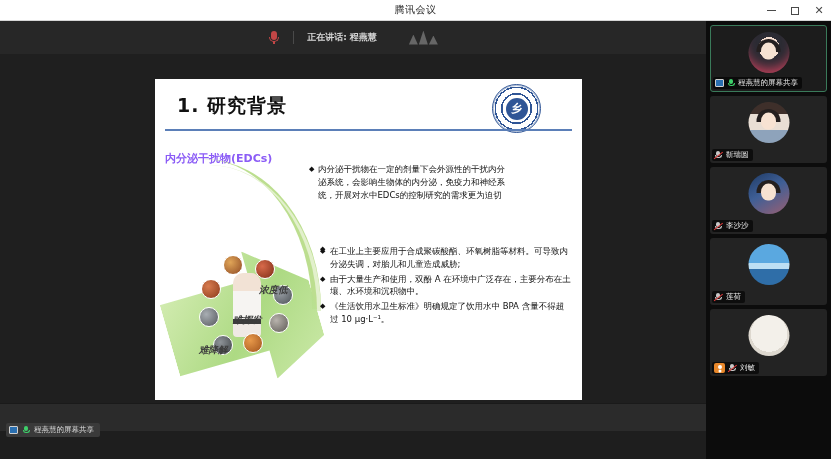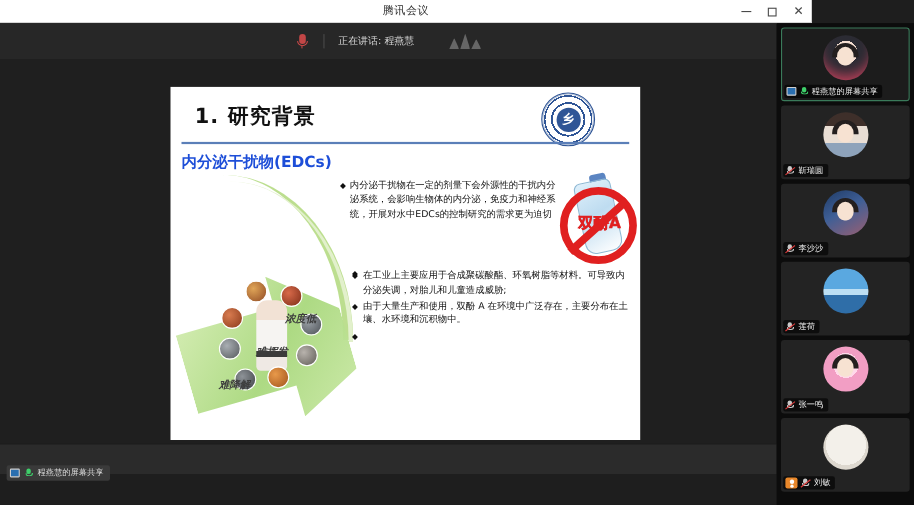--- a/index.html
+++ b/index.html
@@ -6,21 +6,21 @@
   html, body {
     width: 831px; height: 459px;
     overflow: hidden;
     font-family: "DejaVu Sans", "Liberation Sans", sans-serif;
     background: #1b1b1b;
   }
   #app { position: relative; width: 831px; height: 459px; background: #1e1e1e; }
 
   
   .titlebar {
-    position: absolute; left: 0; top: 0; width: 738px; height: 21px;
+    position: absolute; left: 0; top: 0; width: 831px; height: 21px;
     background: #ffffff; border-bottom: 1px solid #d6d6d6;
     display: flex; align-items: center; justify-content: center;
   }
   .titlebar .title {
     font-size: 10px; color: #2d2d2d; letter-spacing: .5px;
   }
   .winbtns {
     position: absolute; right: 0; top: 0; height: 21px;
     display: flex; align-items: center;
   }
@@ -48,21 +48,21 @@
   }
   .mic-ico .arc {
     position: absolute; left: 1px; top: 7px; width: 10px; height: 5px;
     border: 1.3px solid #c24646; border-top: none;
     border-radius: 0 0 6px 6px;
   }
   .mic-ico .stem {
     position: absolute; left: 5.3px; top: 11px; width: 1.4px; height: 3px; background: #c24646;
   }
   .speak-div { width: 1px; height: 13px; background: #4a4a4a; margin: 0 7px; }
-  .speak-text { font-size: 9px; color: #d8d8d8; }
+  .speak-text { font-size: 9px; color: #d8d8d8; font-weight: bold; }
   .wave-ico { margin-left: 26px; display: flex; align-items: flex-end; gap: 1px; opacity: .55; }
   .wave-ico span { display: block; background: #9a9a9a; width: 9px; }
   .wave-ico .w1 { height: 10px; clip-path: polygon(0 100%, 50% 0, 100% 100%); }
   .wave-ico .w2 { height: 14px; clip-path: polygon(0 100%, 50% 0, 100% 100%); }
   .wave-ico .w3 { height: 9px;  clip-path: polygon(0 100%, 50% 0, 100% 100%); }
 
   
   .stage {
     position: absolute; left: 0; top: 54px; width: 706px; height: 377px;
     background: #1f1f1f;
@@ -95,22 +95,22 @@
     display: flex; align-items: center; justify-content: center;
     font-size: 11px; font-weight: bold;
   }
   .uni-logo .ring-text {
     position: absolute; left: 0; top: 0; width: 100%; height: 100%;
     border-radius: 50%;
     box-shadow: inset 0 0 0 1px rgba(47,85,150,.35);
   }
 
   .subhead {
-    position: absolute; left: 10px; top: 60px;
-    font-size: 14px; font-weight: bold; color: #1d4ed8;
+    position: absolute; left: 10px; top: 72px;
+    font-size: 11px; font-weight: bold; color: #8b5cf6;
   }
 
   
   .green-art { position: absolute; left: 8px; top: 80px; width: 165px; height: 230px; }
   .swoosh {
     position: absolute; left: 40px; top: 0px; width: 118px; height: 150px;
     border-right: 9px solid #b9dd8a;
     border-radius: 0 100% 0 0 / 0 100% 0 0;
     opacity: .95;
   }
@@ -329,47 +329,41 @@
             <span class="pdot d5"></span>
             <span class="pdot d6"></span>
             <span class="pdot d7"></span>
             <span class="pdot d8"></span>
           </div>
           <div class="arrow-lbl lbl-low">浓度低</div>
           <div class="arrow-lbl lbl-vol">难挥发</div>
           <div class="arrow-lbl lbl-deg">难降解</div>
         </div>
 
-        <div class="bpa">
-          <span class="cap"></span>
-          <span class="bottle"></span>
-          <span class="ring"></span>
-          <span class="slash"></span>
-          <span class="lbl">双酚A</span>
-        </div>
 
         <div class="para-a">
           <span class="dia">◆</span>
           <span>内分泌干扰物在一定的剂量下会外源性的干扰内分泌系统，会影响生物体的内分泌，免疫力和神经系统，开展对水中EDCs的控制研究的需求更为迫切</span>
         </div>
 
         <div class="bullets">
           <div class="bullet">
             <span class="dia">◆</span>
           </div>
           <div class="bullet">
             <span class="dia">◆</span>
             <span>在工业上主要应用于合成聚碳酸酯、环氧树脂等材料。可导致内分泌失调，对胎儿和儿童造成威胁;</span>
           </div>
           <div class="bullet">
             <span class="dia">◆</span>
             <span>由于大量生产和使用，双酚 A 在环境中广泛存在，主要分布在土壤、水环境和沉积物中。</span>
           </div>
           <div class="bullet">
             <span class="dia">◆</span>
+            <span>《生活饮用水卫生标准》明确规定了饮用水中 BPA 含量不得超过 10 μg·L⁻¹。</span>
           </div>
         </div>
 
       </div>
     </div>
 
     <div class="taskbar">
       <div class="task-item">
         <span class="ico-share"></span>
         <span class="ico-mic-on">
@@ -433,34 +427,20 @@
       <div class="namebar">
         <span class="ico-mic-off">
             <span class="b"></span>
             <span class="a"></span>
             <span class="x"></span>
           </span>
         <span class="pname">莲荷</span>
       </div>
     </div>
 
-    <div class="tile">
-      <div class="av a5">
-          <span class="hair"></span>
-          <span class="face"></span>
-        </div>
-      <div class="namebar">
-        <span class="ico-mic-off">
-            <span class="b"></span>
-            <span class="a"></span>
-            <span class="x"></span>
-          </span>
-        <span class="pname">张一鸣</span>
-      </div>
-    </div>
 
     <div class="tile">
       <div class="av a6"></div>
       <div class="namebar">
         <span class="ico-host"></span>
         <span class="ico-mic-off">
             <span class="b"></span>
             <span class="a"></span>
             <span class="x"></span>
           </span>

